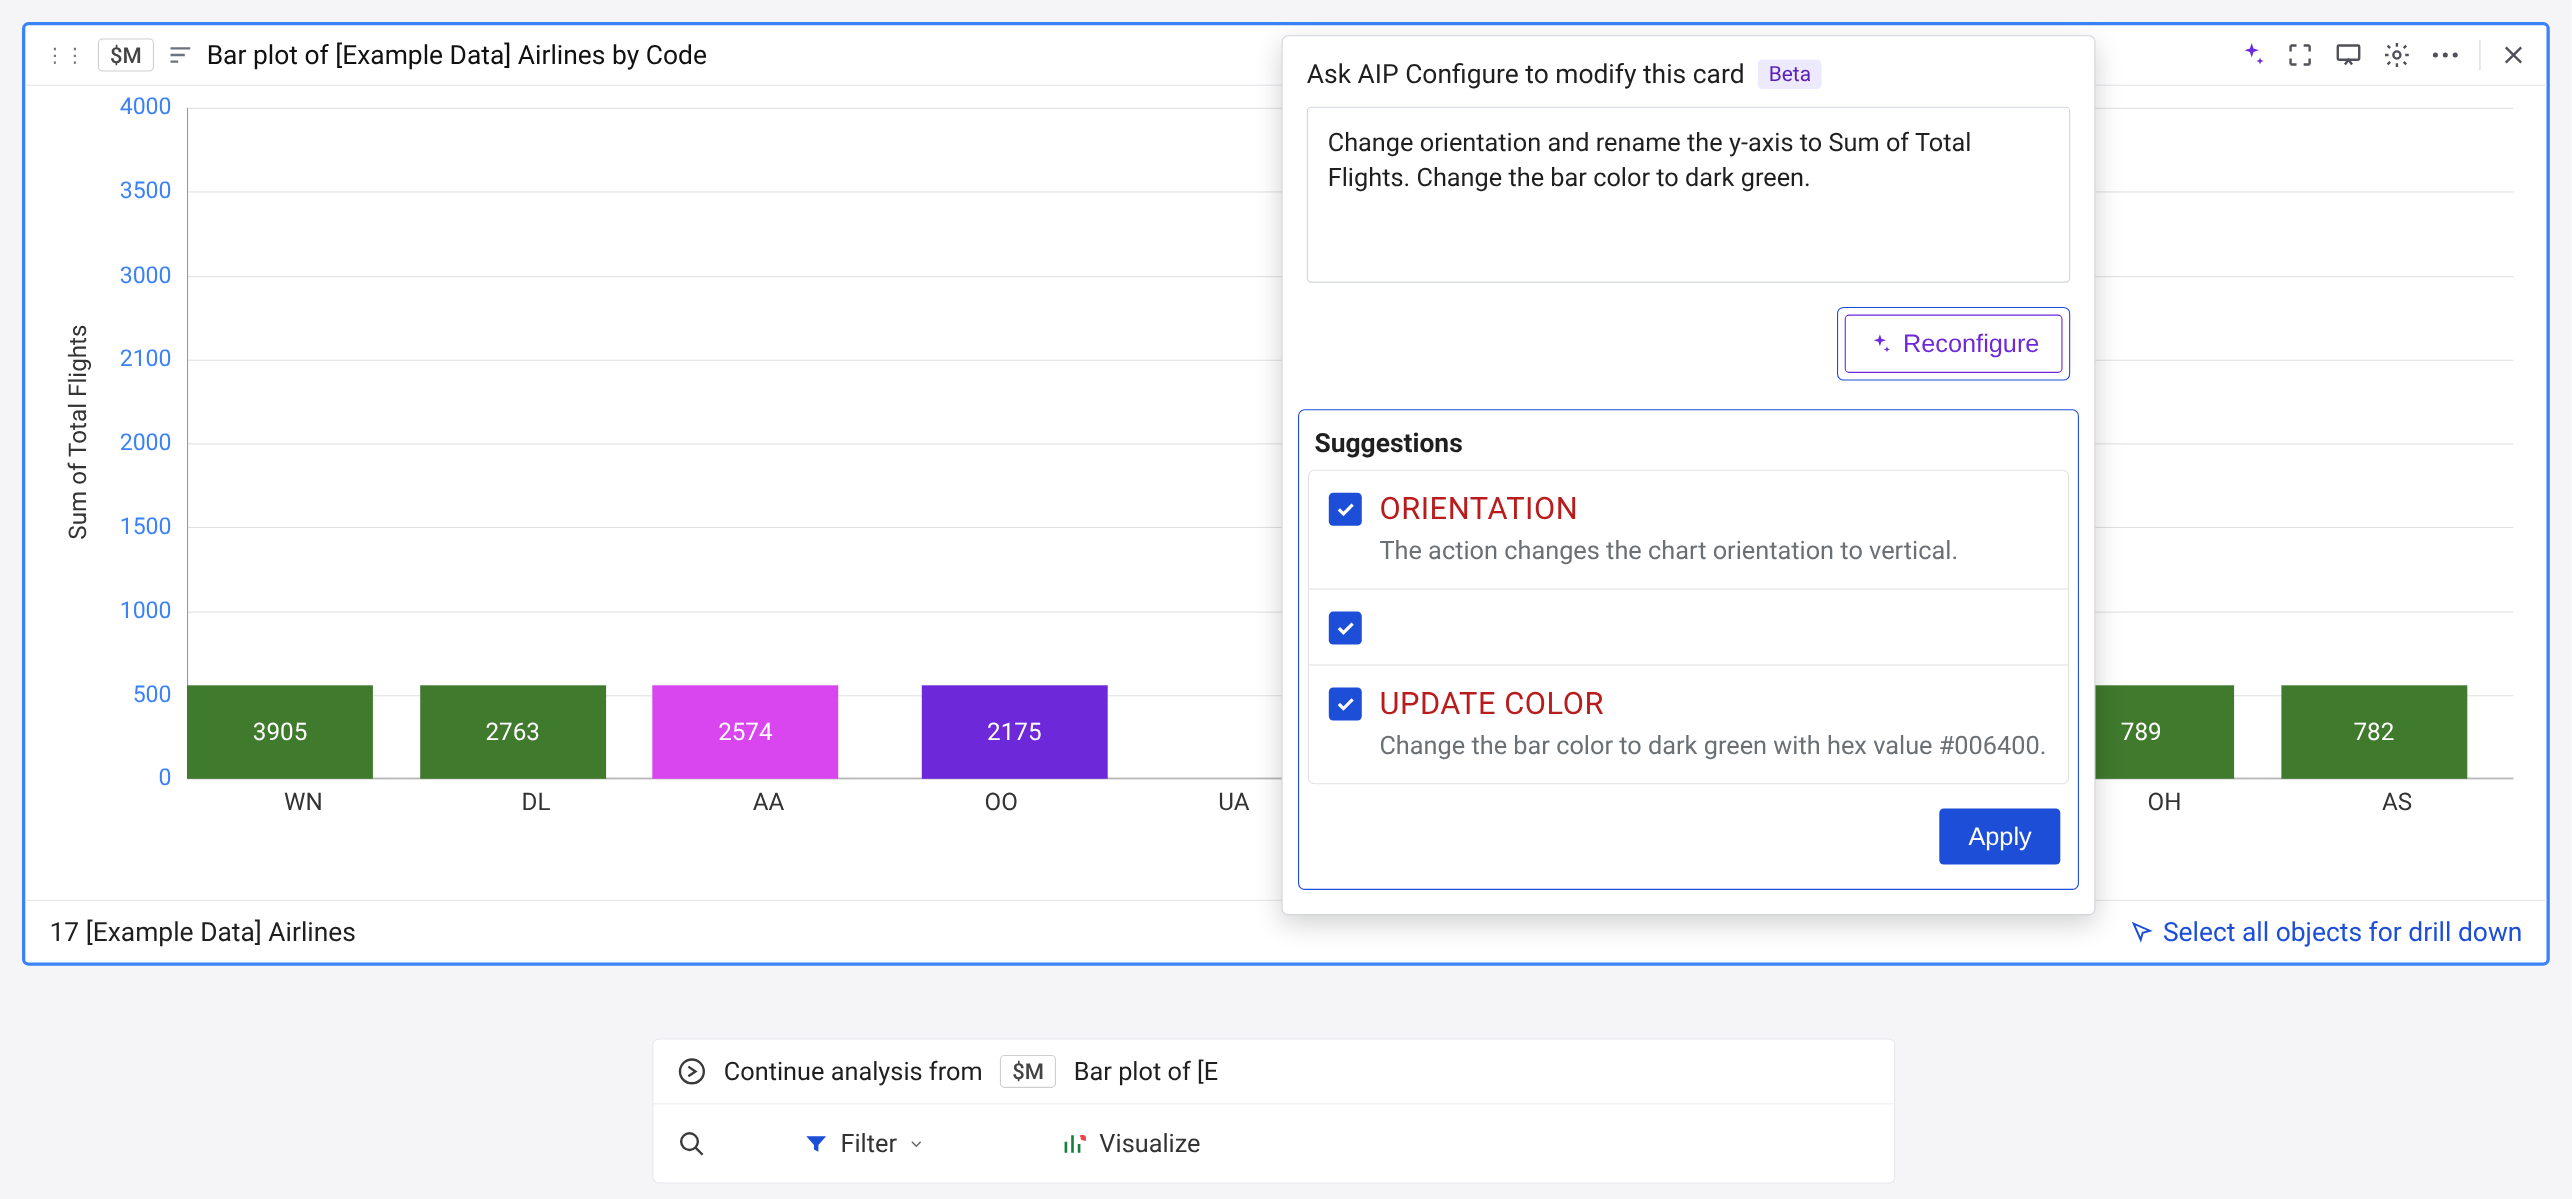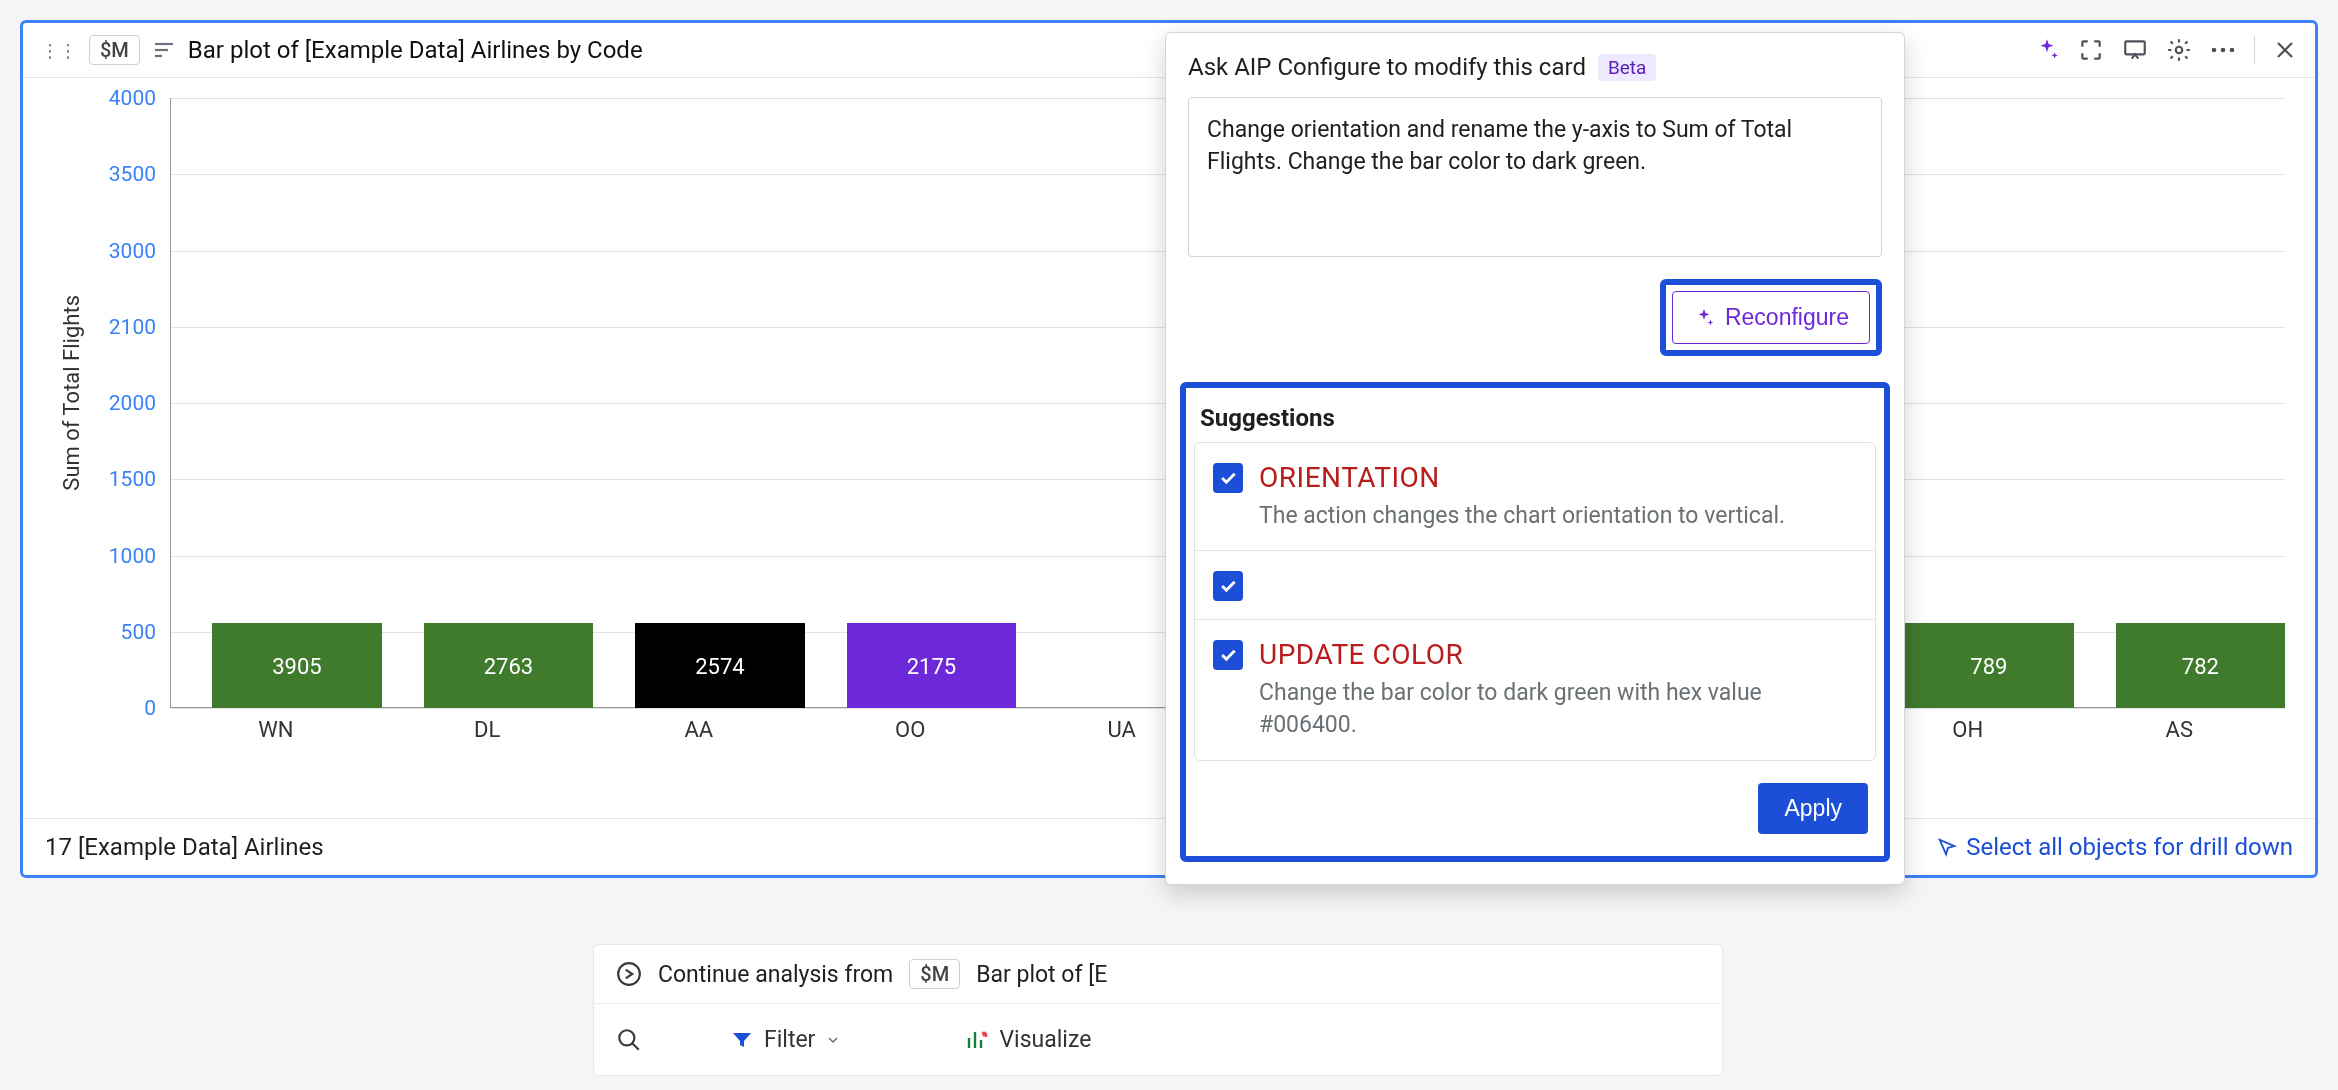--- a/index.html
+++ b/index.html
@@ -84,21 +84,21 @@
   transform: translateY(-50%);
   padding-right: 8px;
 }
 .bars {
   position: absolute;
   left: 80px; right: 0; top: 0; bottom: 60px;
   display: flex;
   align-items: flex-end;
   gap: 0;
 }
-.bar-slot { flex: 1; display: flex; flex-direction: column; align-items: flex-end; justify-content: flex-end; position: relative; }
+.bar-slot { flex: 1; display: flex; flex-direction: column; align-items: flex-start; justify-content: flex-end; position: relative; }
 .bar {
   width: 80%;
   background: #3f7a2d;
   display: flex;
   align-items: flex-start;
   justify-content: center;
   color: #fff;
   font-size: 22px;
   padding-top: 40%;
   position: relative;
@@ -157,21 +157,21 @@
   font-size: 23px;
   color: #1f1f1f;
   min-height: 160px;
   line-height: 1.4;
 }
 .reconfigure-wrap {
   display: flex;
   justify-content: flex-end;
   padding: 8px 22px 18px 22px;
 }
-.red-box { border: 6px solid #1d4ed8; border-radius: 6px; }
+.red-box { border: 1px solid #1d4ed8; border-radius: 6px; }
 .reconfigure-btn {
   display: flex;
   align-items: center;
   gap: 10px;
   border: 1.5px solid #6d28d9;
   color: #6d28d9;
   background: #fff;
   padding: 12px 20px;
   font-size: 23px;
   border-radius: 4px;
@@ -326,21 +326,21 @@
               </div>
               <div class="xtick">WN</div>
             </div>
             <div class="bar-slot">
               <div class="bar" style="height: 69.075%; background: rgb(63, 122, 45);">
                 <div class="bar-label">2763</div>
               </div>
               <div class="xtick">DL</div>
             </div>
             <div class="bar-slot">
-              <div class="bar" style="height: 64.35%; background: #000000;">
+              <div class="bar" style="height: 64.35%; background: #d946ef;">
                 <div class="bar-label">2574</div>
               </div>
               <div class="xtick">AA</div>
             </div>
             <div class="bar-slot">
               <div class="bar" style="height: 54.375%; background: #6d28d9; margin-left: 33px;">
                 <div class="bar-label">2175</div>
               </div>
               <div class="xtick">OO</div>
             </div>

